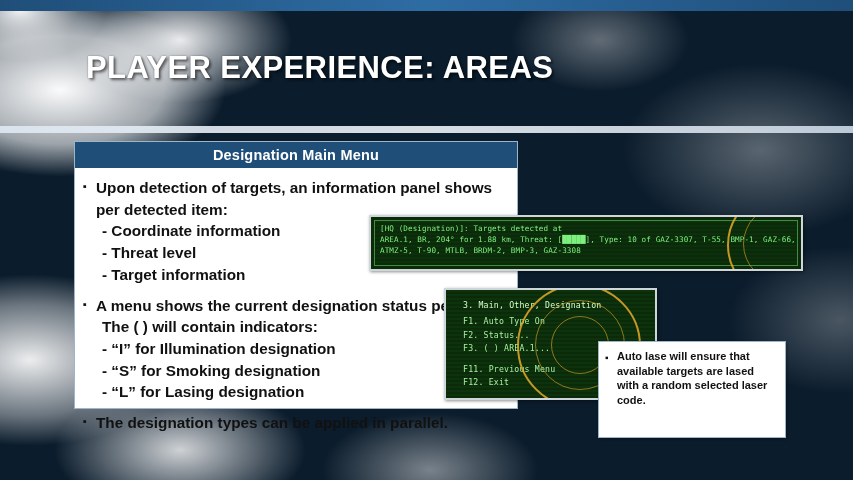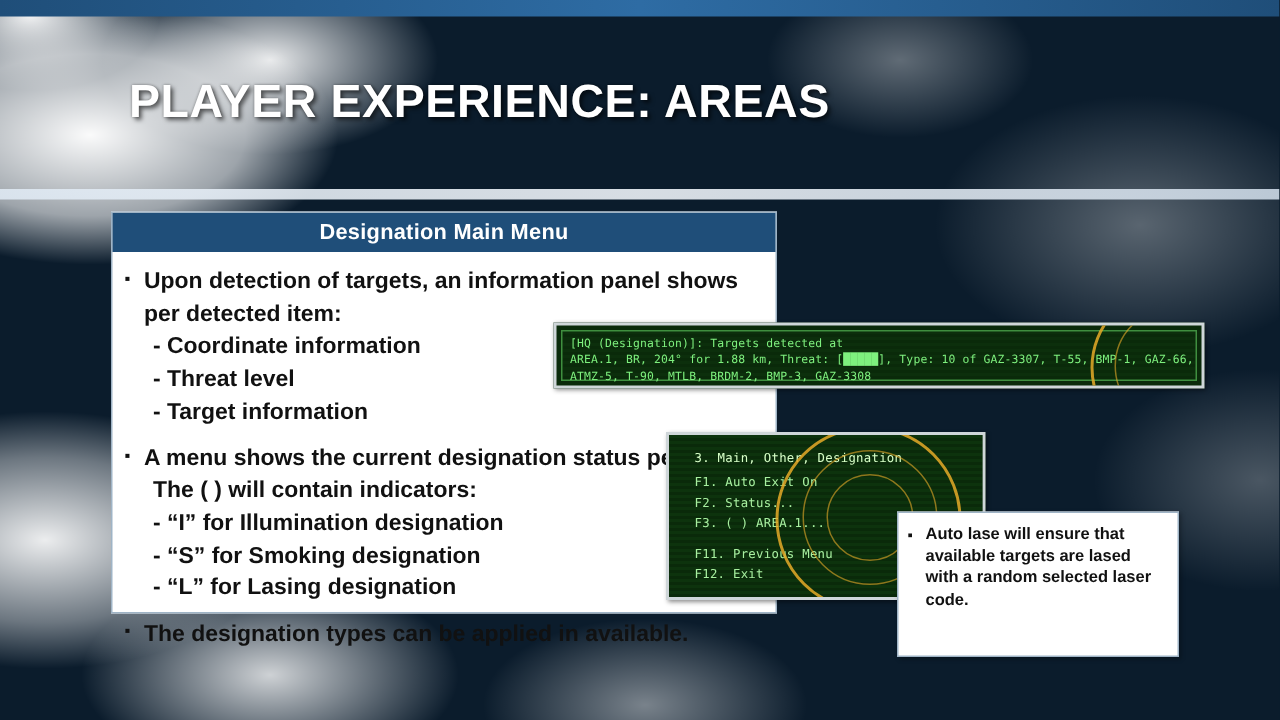--- a/index.html
+++ b/index.html
@@ -128,21 +128,21 @@
   .tight {
     margin-bottom: 4px;
   }
 
   
   #hq-panel {
     position: absolute;
     left: 369px;
     top: 215px;
     width: 434px;
-    height: 44px;
+    height: 56px;
     background: #0a2a0a;
     border: 2px solid #cfd6d9;
     box-shadow: 1px 1px 3px rgba(0,0,0,0.45);
     z-index: 7;
     box-sizing: border-box;
     overflow: hidden;
   }
   #hq-inner {
     margin: 3px;
     border: 1px solid #3f8f3f;
@@ -279,21 +279,21 @@
           <span class="sub-line">The (  ) will contain indicators:</span>
           <span class="sub-line">- “I” for Illumination designation</span>
           <span class="sub-line">- “S” for Smoking designation</span>
           <span class="sub-line">- “L” for Lasing designation</span>
         </div>
       </div>
 
       <div class="bullet-block tight">
         <div class="bullet-mark">▪</div>
         <div class="bullet-text">
-          <span>The designation types can be applied in available.</span>
+          <span>The designation types can be applied in parallel.</span>
         </div>
       </div>
 
     </div>
   </div>
 
   <div id="hq-panel">
     <div class="ring" id="hq-ring1"></div>
     <div class="ring thin" id="hq-ring2"></div>
     <div id="hq-inner">
@@ -302,21 +302,21 @@
       <div class="term-line">ATMZ-5, T-90, MTLB, BRDM-2, BMP-3, GAZ-3308</div>
     </div>
   </div>
 
   <div id="menu-panel">
     <div id="menu-inner">
       <div class="ring" id="menu-ring1"></div>
       <div class="ring thin" id="menu-ring2"></div>
       <div class="ring thin" id="menu-ring3"></div>
       <div class="menu-line menu-title">3. Main, Other, Designation</div>
-      <div class="menu-line">F1. Auto Exit On</div>
+      <div class="menu-line">F1. Auto Type On</div>
       <div class="menu-line">F2. Status...</div>
       <div class="menu-line">F3. (   ) AREA.1...</div>
       <div class="menu-gap"></div>
       <div class="menu-line">F11. Previous Menu</div>
       <div class="menu-line">F12. Exit</div>
     </div>
   </div>
 
   <div id="note-card">
     <div id="note-mark">▪</div>

